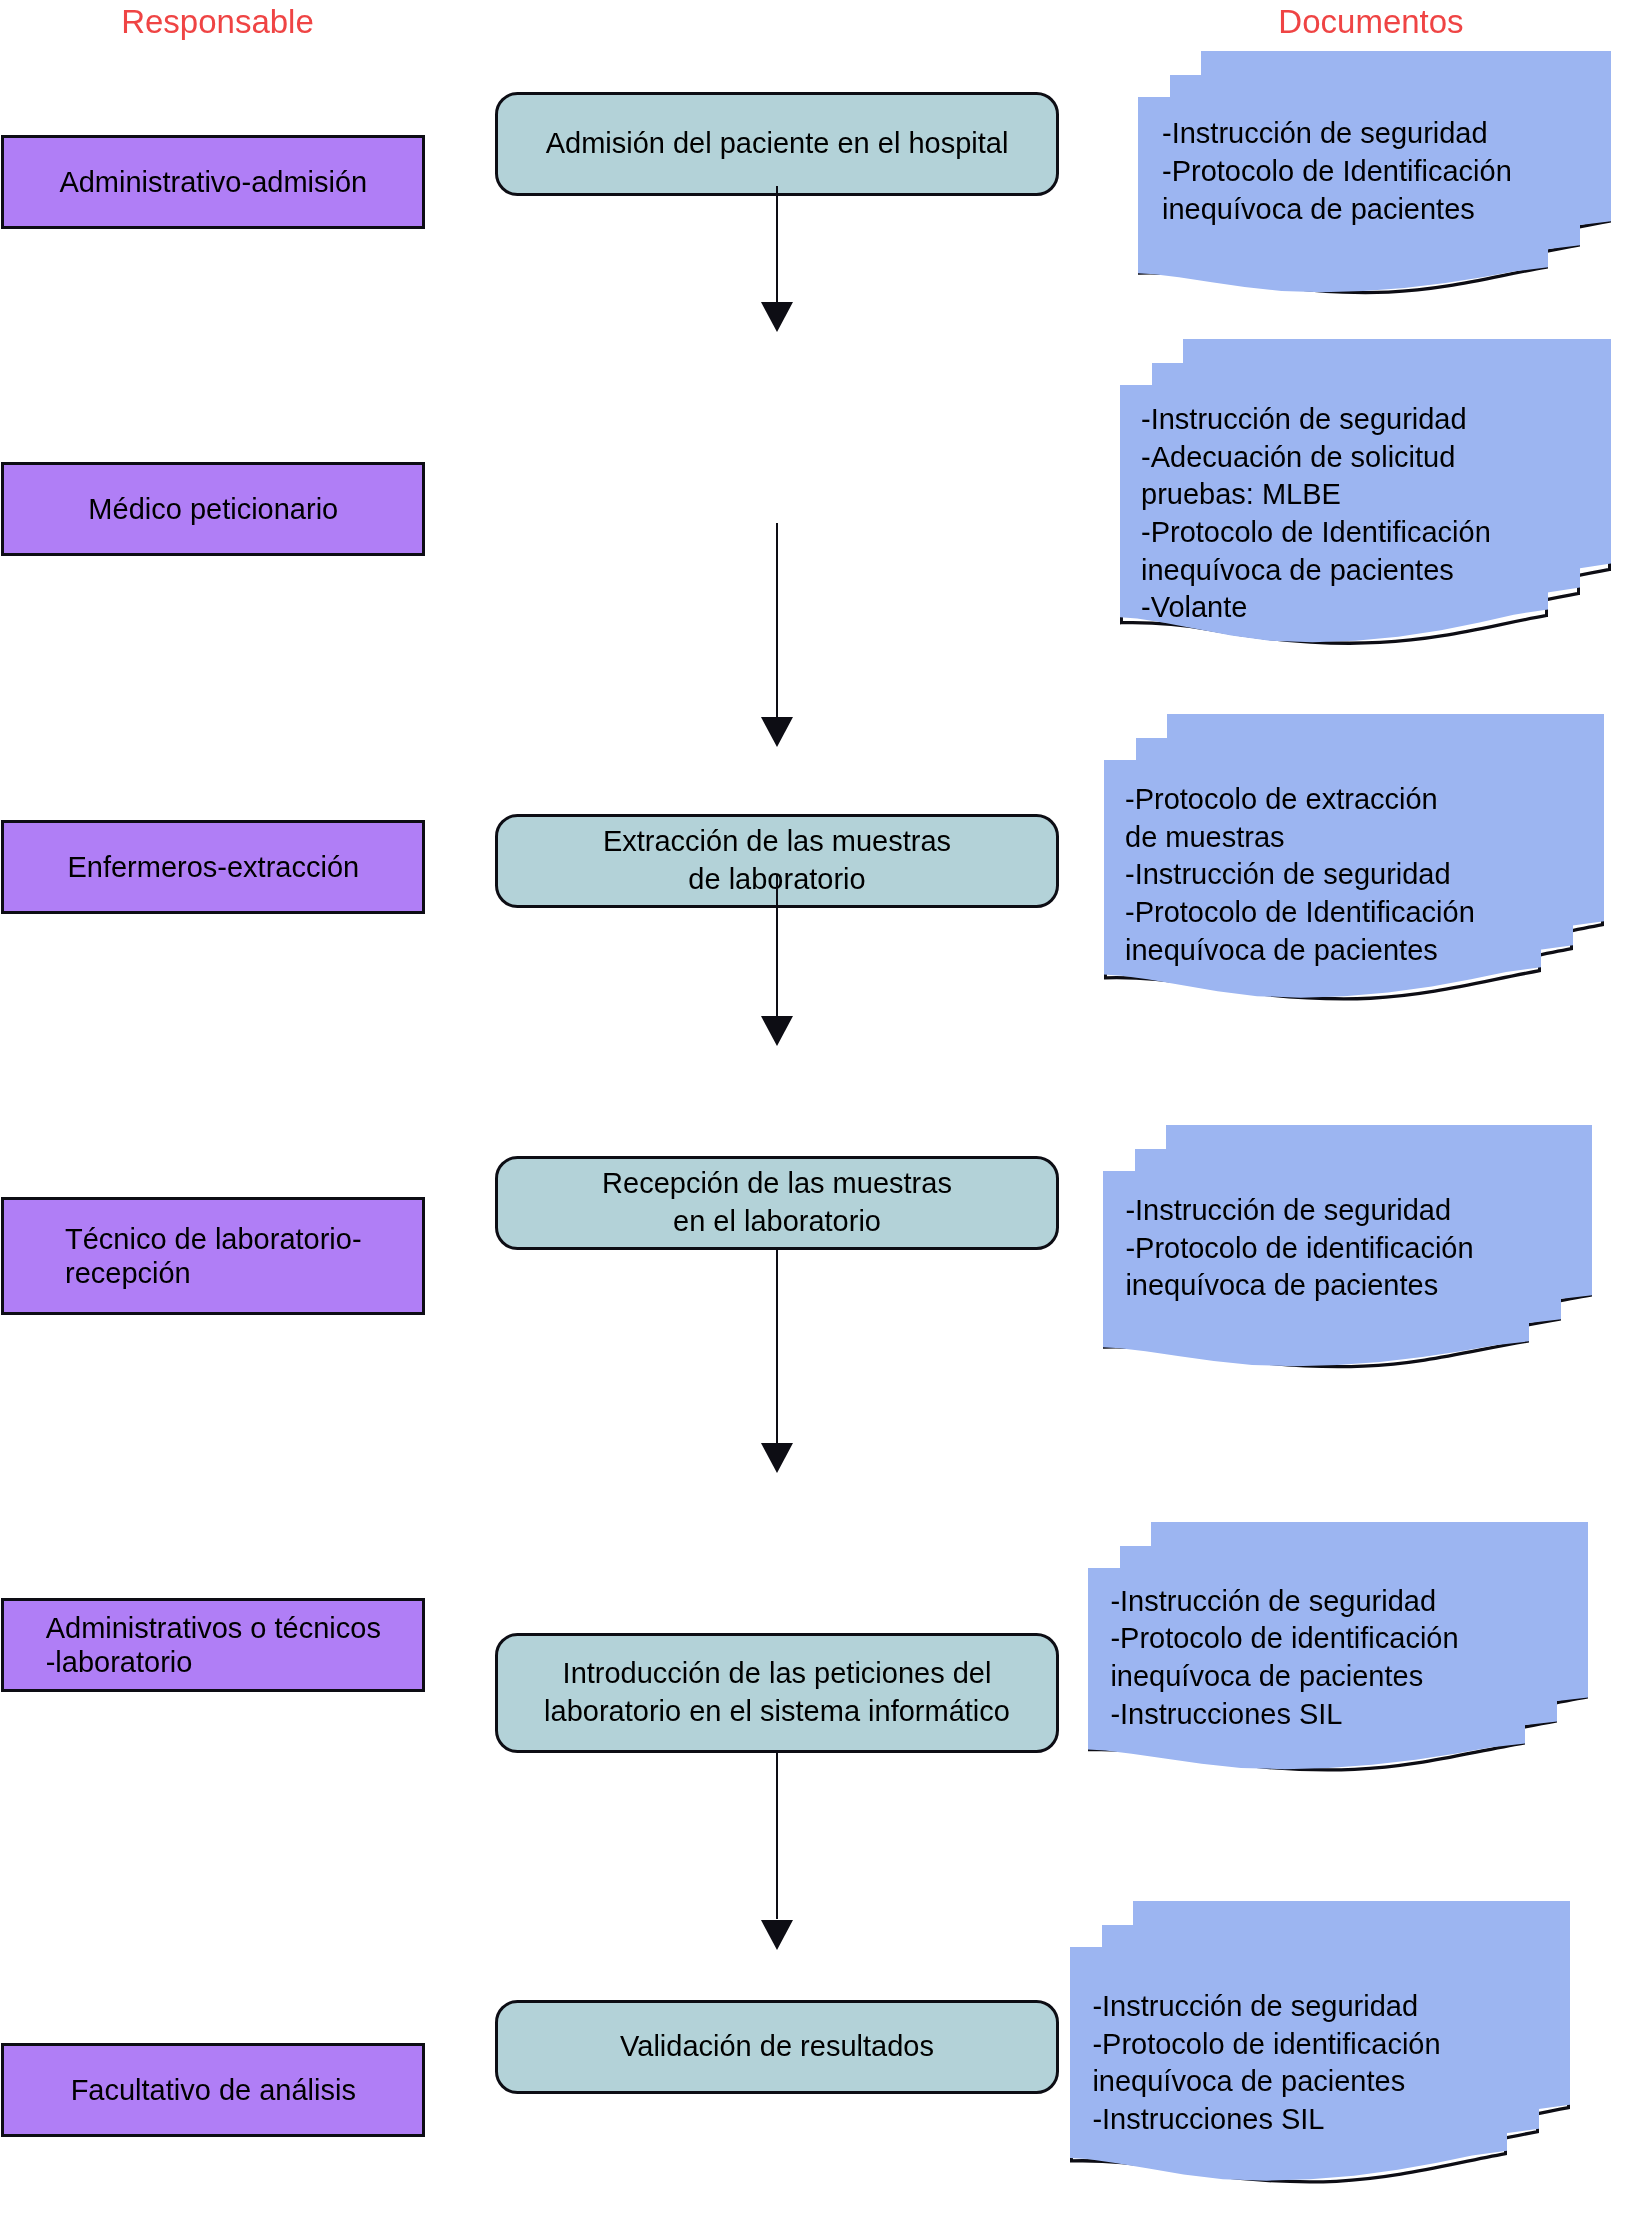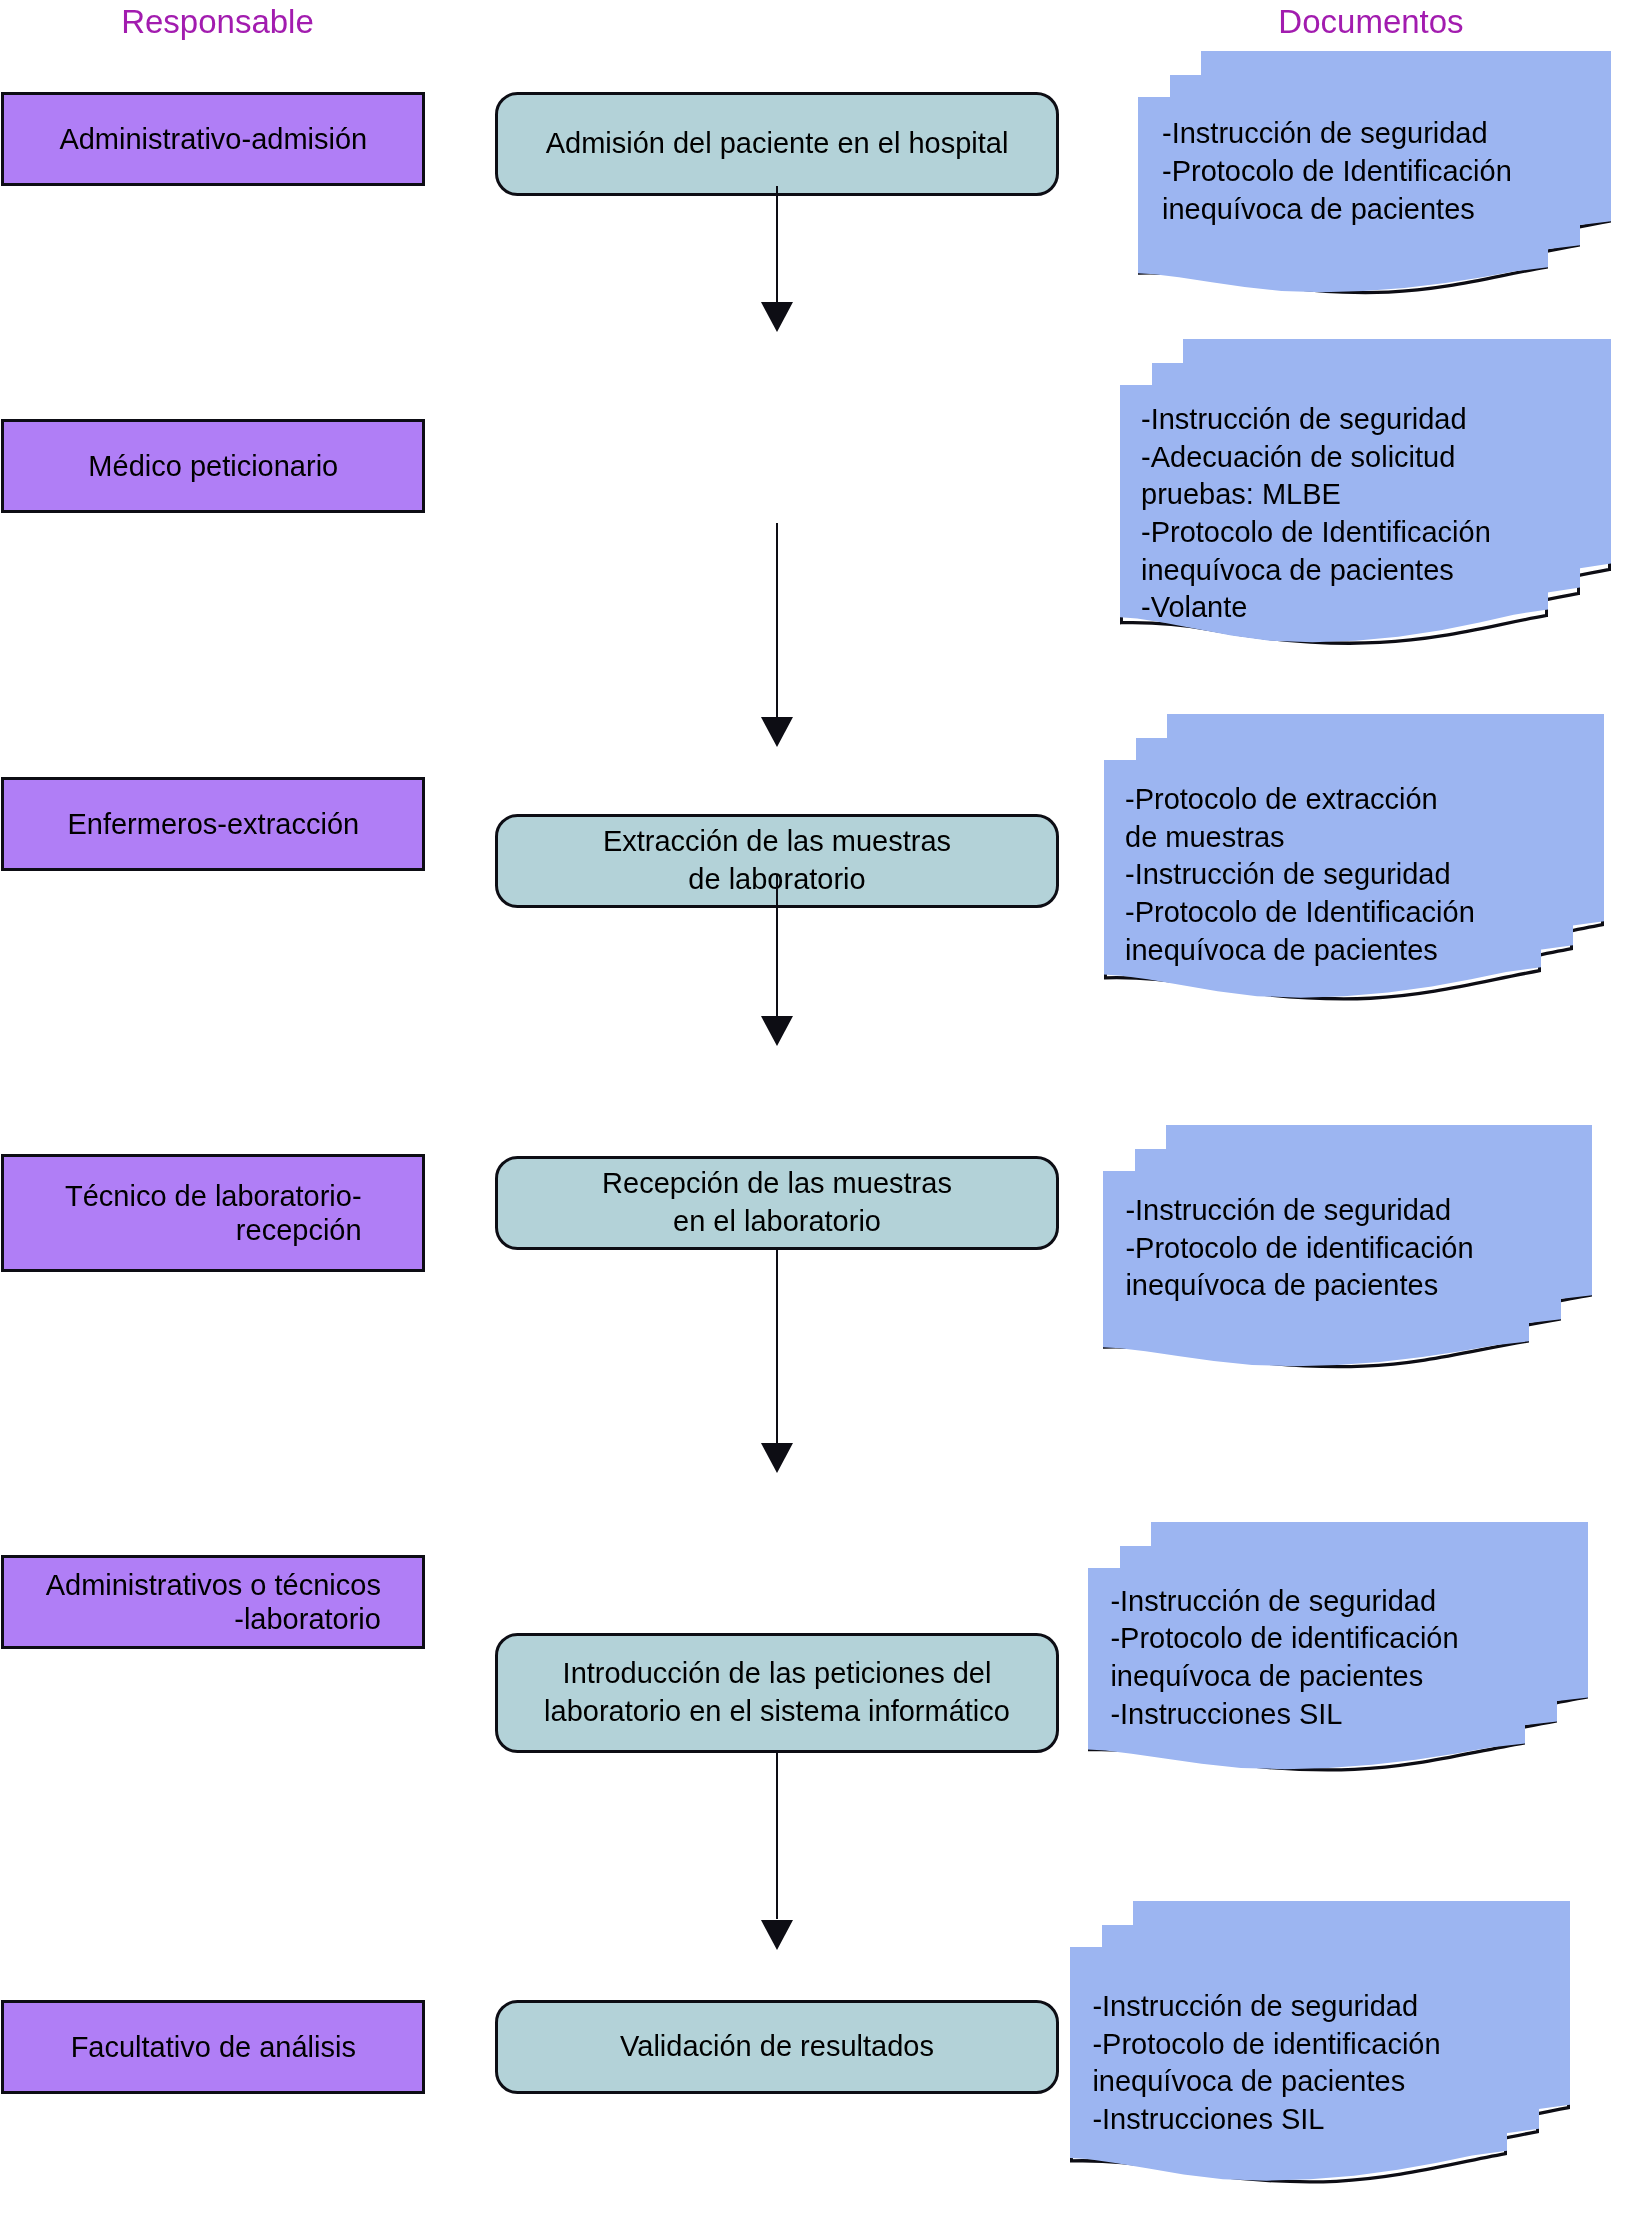--- a/index.html
+++ b/index.html
@@ -6,33 +6,34 @@
   body{
     width:1649px;height:2239px;background:#ffffff;
     font-family:"Liberation Sans","DejaVu Sans",sans-serif;
     color:#000;overflow:hidden;position:relative;
   }
   #canvas{position:absolute;left:0;top:0;width:1649px;height:2239px;}
 
   
   .col-header{
     position:absolute;text-align:center;
-    font-size:33px;line-height:1.05;color:#a21caf;white-space:nowrap;
+    font-size:33px;line-height:1.05;color:#ef4444;white-space:nowrap;
   }
 
   
   .resp-box{
     position:absolute;
     background:#b07ef6;
     border:3.3px solid #0d0d14;
     box-sizing:border-box;
     display:flex;align-items:center;justify-content:center;
-    text-align:right;
+    text-align:left;
     font-size:29px;line-height:1.18;
     padding:0 9.2px;
+    margin-top:43px;
   }
 
   
   .proc-box{
     position:absolute;
     background:#b3d2d8;
     border:3.3px solid #0d0d14;
     border-radius:22.4px;
     box-sizing:border-box;
     display:flex;align-items:center;justify-content:center;

